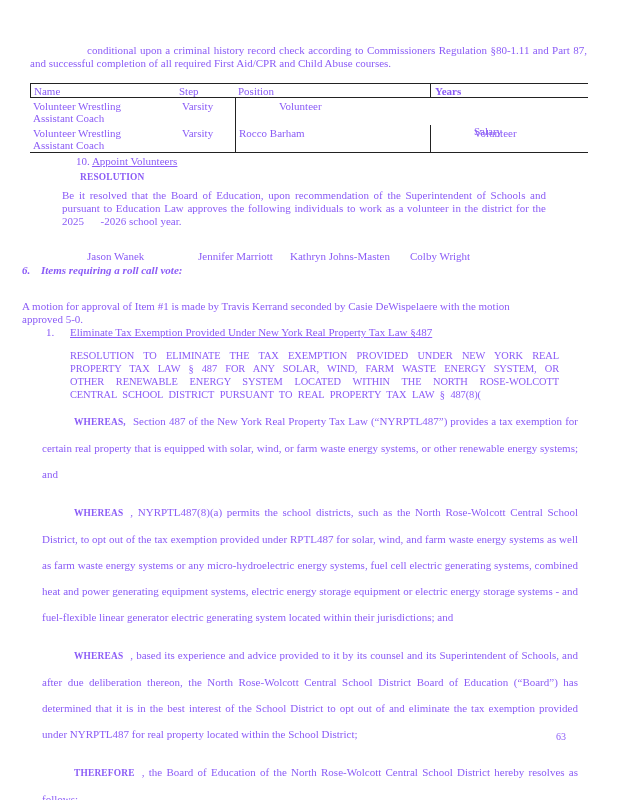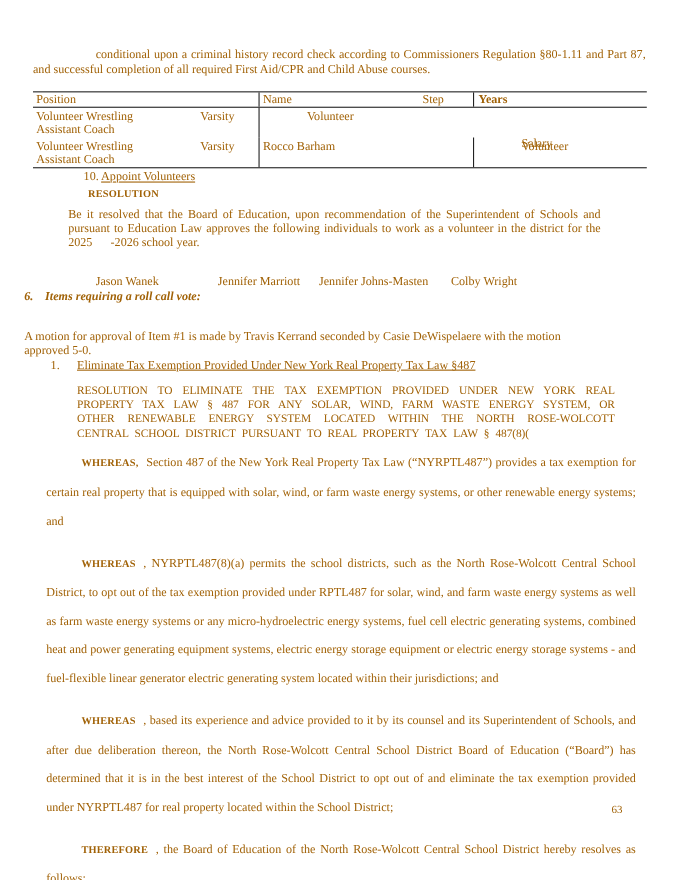--- a/index.html
+++ b/index.html
@@ -1,21 +1,21 @@
 <!DOCTYPE html>
 <html><head>
 <meta charset="utf-8">
 <style>
   html,body{margin:0;padding:0;background:#ffffff;}
   .page{
     position:relative;
     width:618px;height:800px;
     background:#ffffff;
     font-family:"Liberation Serif","DejaVu Serif",serif;
-    color:#a16207;
+    color:#8b5cf6;
     overflow:hidden;
   }
   .abs{position:absolute;}
   .just{text-align:justify;}
   .body-text{font-size:11px;line-height:13.4px;}
   
   .intro{top:33px;left:30px;width:557px;text-indent:57px;}
   
   .tbl{top:83px;left:30px;width:558px;border-top:1px solid #222;border-bottom:1px solid #222;font-size:11px;}
   .tbl-row{display:grid;grid-template-columns:205px 195px 158px;}
@@ -56,26 +56,26 @@
 </style>
 </head>
 <body>
 
 <div class="page">
 
   <p class="abs intro body-text just">conditional upon a criminal history record check according to Commissioners Regulation §80-1.11 and Part 87, and successful completion of all required First Aid/CPR and Child Abuse courses.</p>
 
   <div class="abs tbl">
     <div class="tbl-row tbl-head head-row">
-      <div class="cell c1">
-        <span>Position</span>
-      </div>
       <div class="cell c2">
         <span>Name</span>
         <span class="head-step">Step</span>
+      </div>
+      <div class="cell c1">
+        <span>Position</span>
       </div>
       <div class="cell c3">
         <span class="head-years">Years</span>
         <span class="head-salary">Salary</span>
       </div>
     </div>
 
     <div class="tbl-row data-row">
       <div class="cell c1">
         <span class="pos-name">Volunteer Wrestling Assistant Coach</span>
@@ -105,21 +105,21 @@
     <span class="u">Appoint Volunteers</span>
   </div>
   <div class="abs res-label">
     <span class="kw-solo">RESOLUTION</span>
   </div>
   <p class="abs sec10-body body-text just">Be it resolved that the Board of Education, upon recommendation of the Superintendent of Schools and pursuant to Education Law approves the following individuals to work as a volunteer in the district for the 2025&nbsp;&nbsp;&nbsp;&nbsp;&nbsp;&nbsp;-2026 school year.</p>
 
   <div class="abs names">
     <span class="n0">Jason Wanek</span>
     <span class="n1">Jennifer Marriott</span>
-    <span class="n2">Jennifer Johns-Masten</span>
+    <span class="n2">Kathryn Johns-Masten</span>
     <span class="n3">Colby Wright</span>
   </div>
 
   <div class="abs sec6-head">
     <span class="sec6-num">6.</span>
     <span>Items requiring a roll call vote:</span>
   </div>
 
   <p class="abs motion body-text">A motion for approval of Item #1 is made by Travis Kerrand seconded by Casie DeWispelaere with the motion approved 5-0.</p>
 

